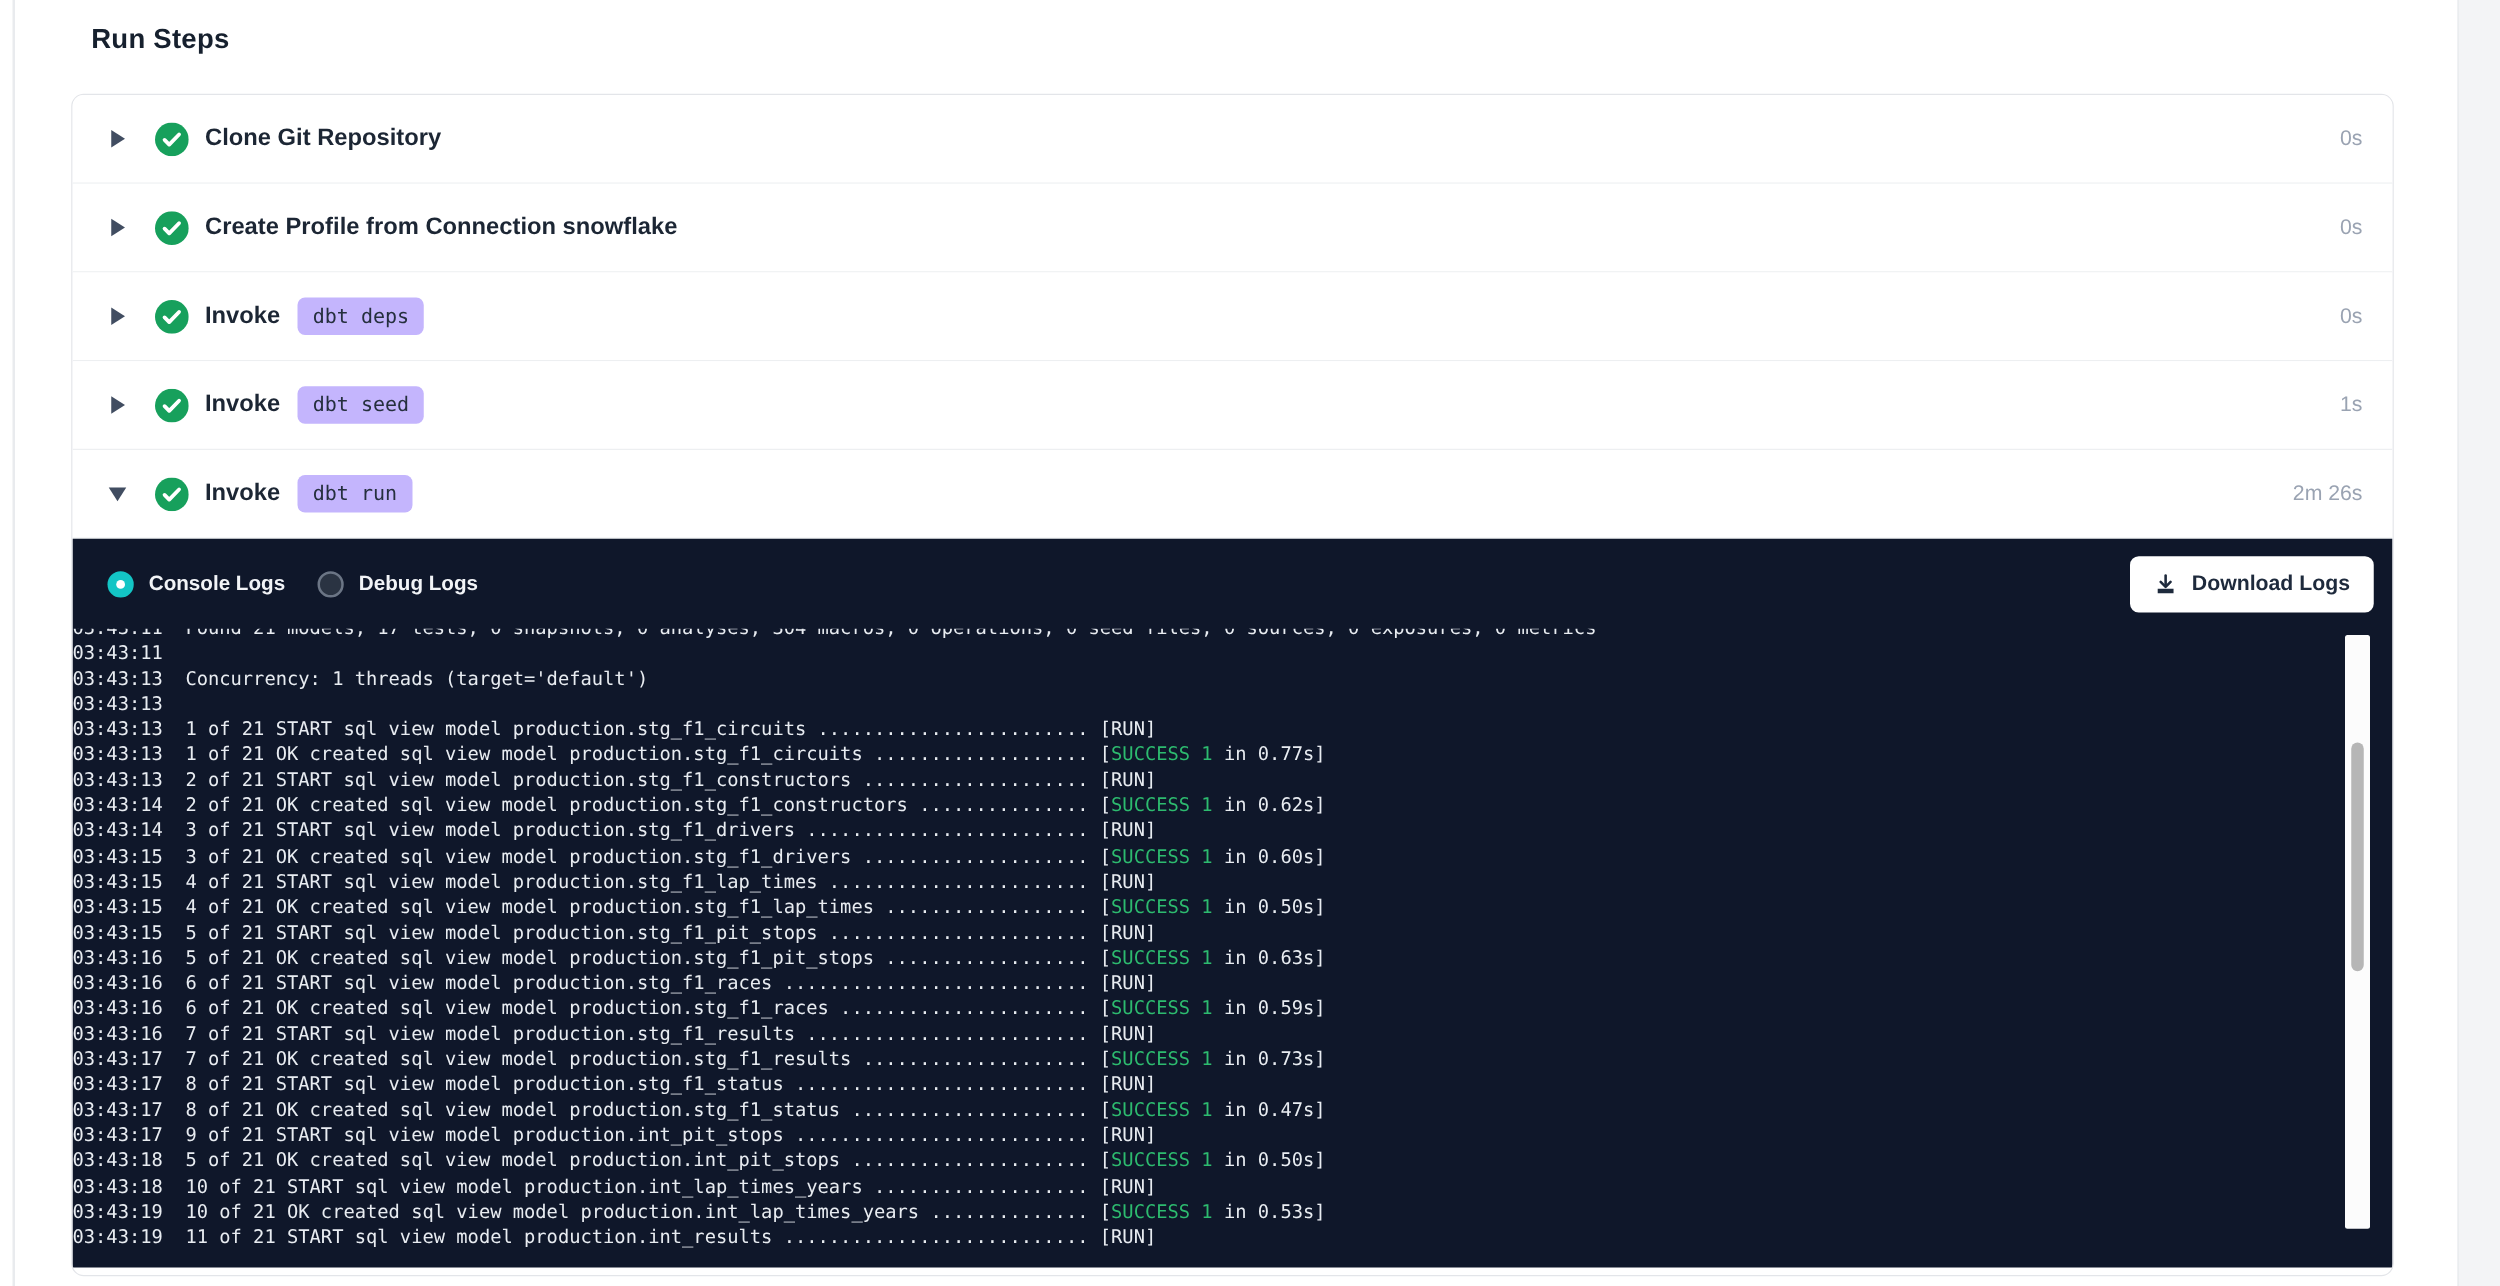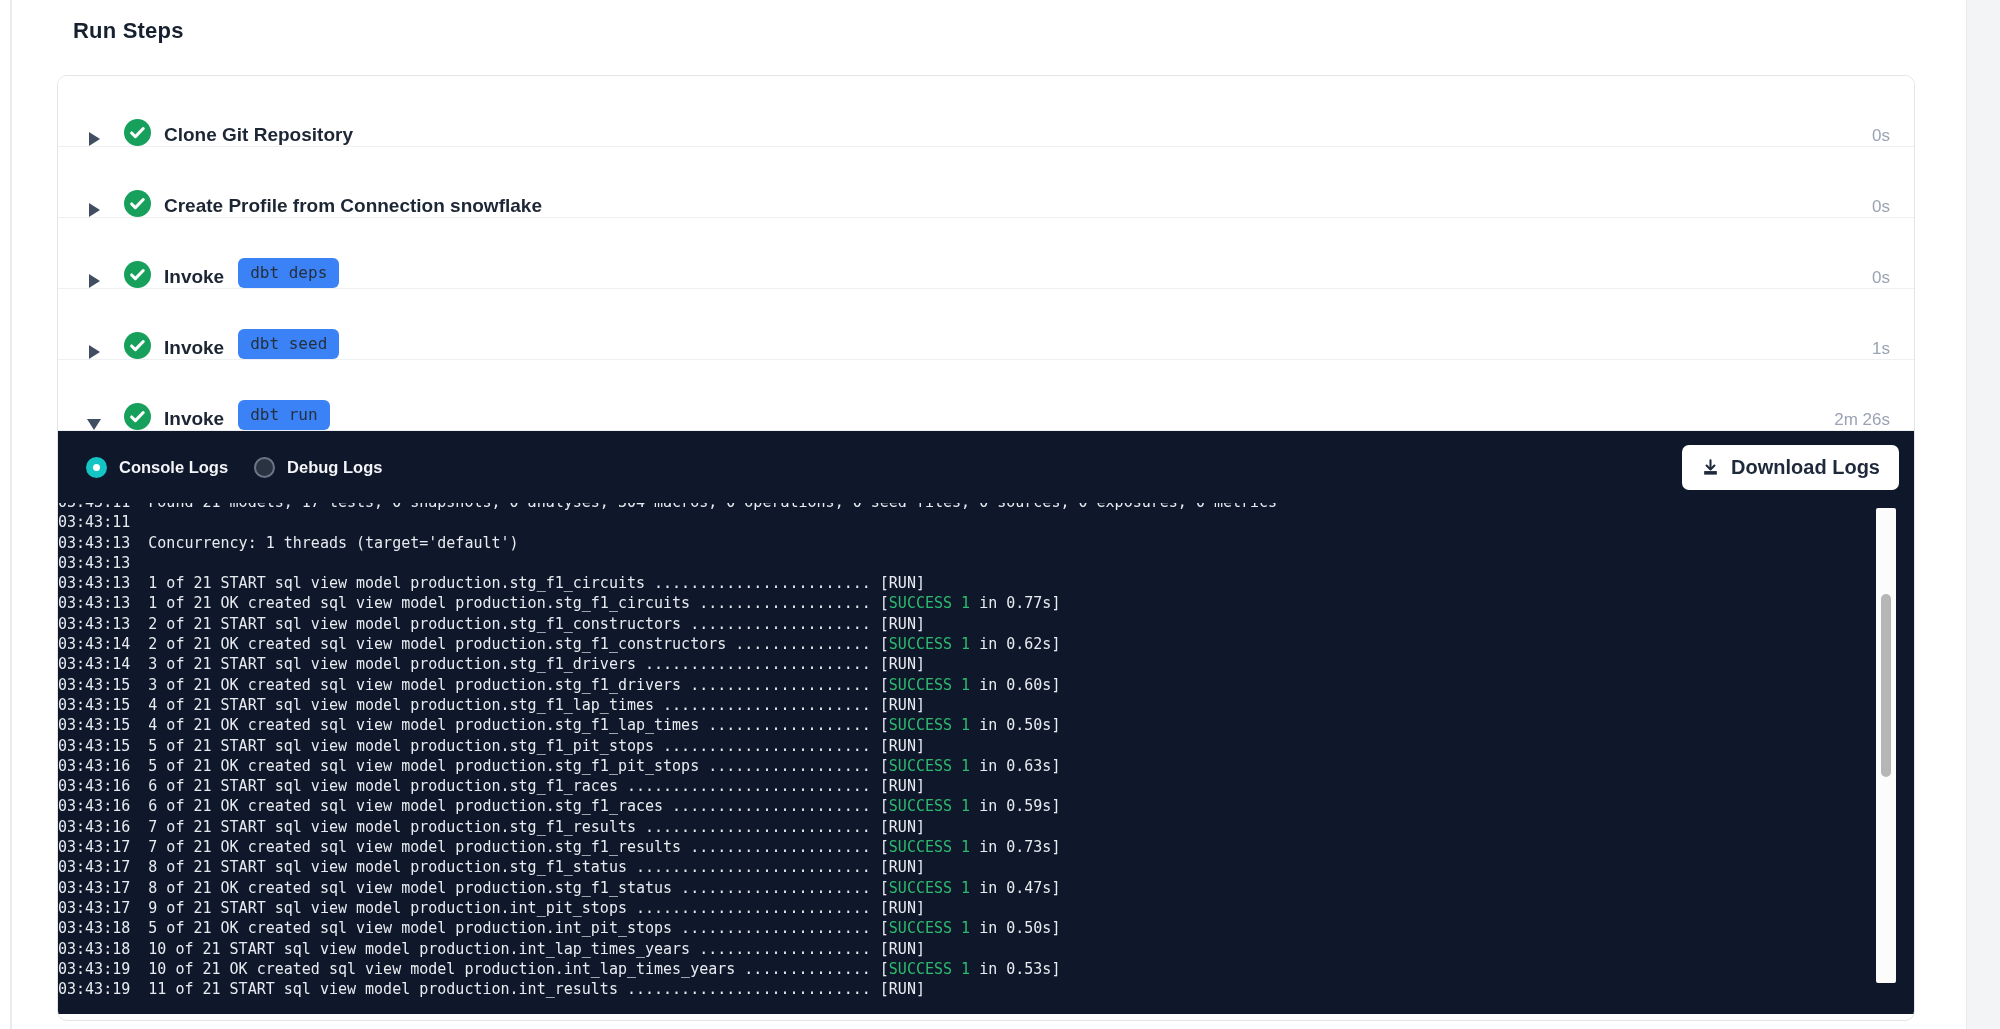--- a/index.html
+++ b/index.html
@@ -21,42 +21,42 @@
   .page-title {
     position:absolute; left:57px; top:2px; margin:16px;
     font-size:22px; font-weight:700; color:#16202e; letter-spacing:.2px;
   }
   .card {
     position:absolute; left:57px; top:75px; width:1858px; height:946px;
     background:#ffffff; border:1px solid #e3e5e9; border-radius:10px;
     box-sizing:border-box; overflow:hidden;
   }
   .step-row {
-    height:71px; display:flex; align-items:flex-end;
+    height:71px; display:flex; align-items:center;
     border-bottom:1px solid #edeff1;
     padding:0 24px 0 28px; box-sizing:border-box; cursor:pointer;
     background:#fff;
   }
   .caret-box { width:16px; display:flex; justify-content:center; }
   .caret-right {
     width:0; height:0;
     border-left:11px solid #414d61;
     border-top:7px solid transparent;
     border-bottom:7px solid transparent;
   }
   .caret-down {
     width:0; height:0;
     border-top:11px solid #414d61;
     border-left:7px solid transparent;
     border-right:7px solid transparent;
   }
   .check-box { margin-left:22px; width:27px; height:27px; display:flex; }
   .step-label { margin-left:13px; font-size:19px; font-weight:700; color:#1c2634; }
   .step-cmd {
-    margin-left:14px; background:#3b82f6; border-radius:6px;
+    margin-left:14px; background:#c4b5fd; border-radius:6px;
     padding:5px 12px 6px 12px;
     font-family:"DejaVu Sans Mono", monospace; font-size:16px; color:#252f3e;
   }
   .step-duration { margin-left:auto; font-size:17px; color:#9aa3b2; }
 
   .console {
     position:relative; height:583px; background:#0f172a; overflow:hidden;
   }
   .console-header {
     display:flex; align-items:center; height:72px; padding:0 15px 0 28px;
@@ -67,21 +67,21 @@
   .radio-circle.selected::after {
     content:""; position:absolute; left:7px; top:7px; width:7px; height:7px;
     border-radius:50%; background:#ffffff;
   }
   .radio-circle.unselected { border:2.5px solid #6b7585; background:#2a3342; }
   .radio-label { margin-left:12px; color:#f2f4f7; font-size:16.5px; font-weight:700; }
 
   .download-btn {
     margin-left:auto; display:flex; align-items:center; gap:11px;
     background:#ffffff; border:none; border-radius:7px; height:45px; padding:0 19px;
-    font-family:"Liberation Sans", sans-serif; font-size:20px; font-weight:700;
+    font-family:"Liberation Sans", sans-serif; font-size:17px; font-weight:700;
     color:#1e2a3c; cursor:pointer;
   }
   .download-btn svg { display:block; }
 
   .log-viewport {
     position:absolute; left:0; right:44px; top:72px; bottom:3px;
     overflow:hidden; 
   }
   .log-lines { margin-top:-11px; }
   .log-line {

